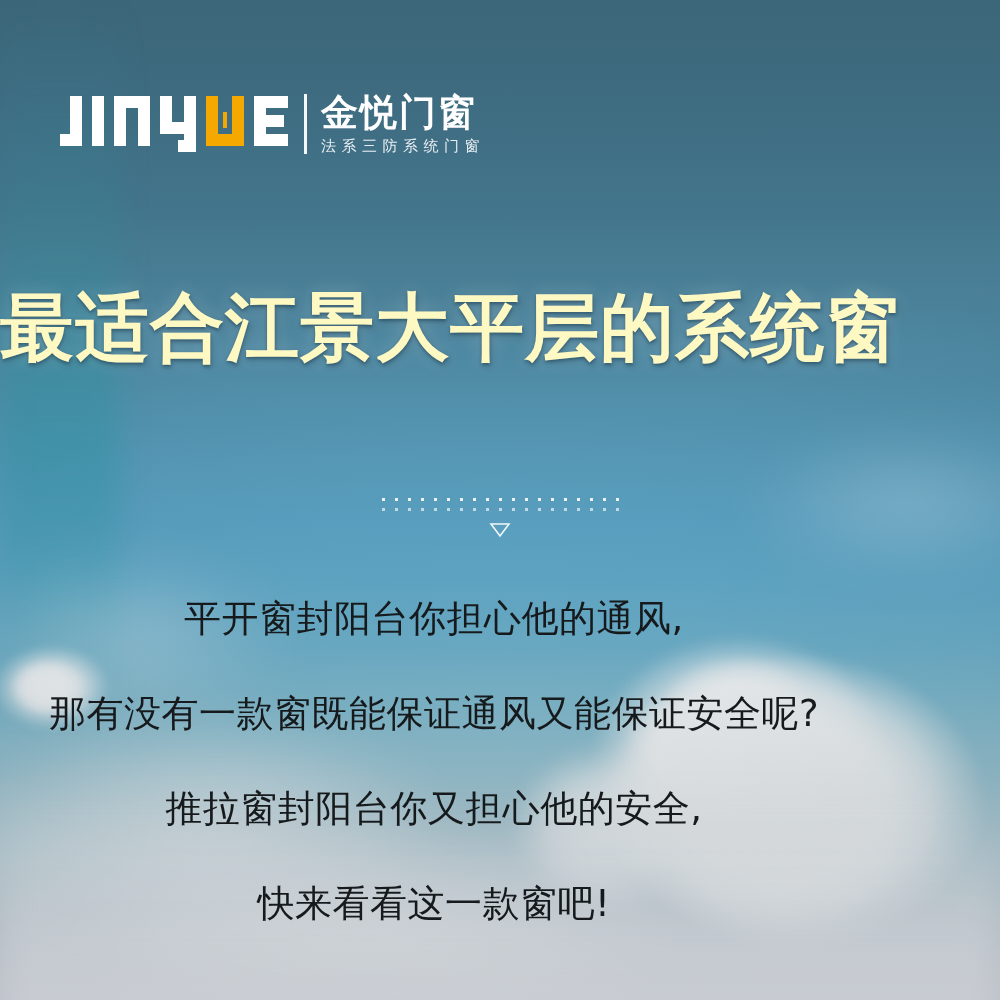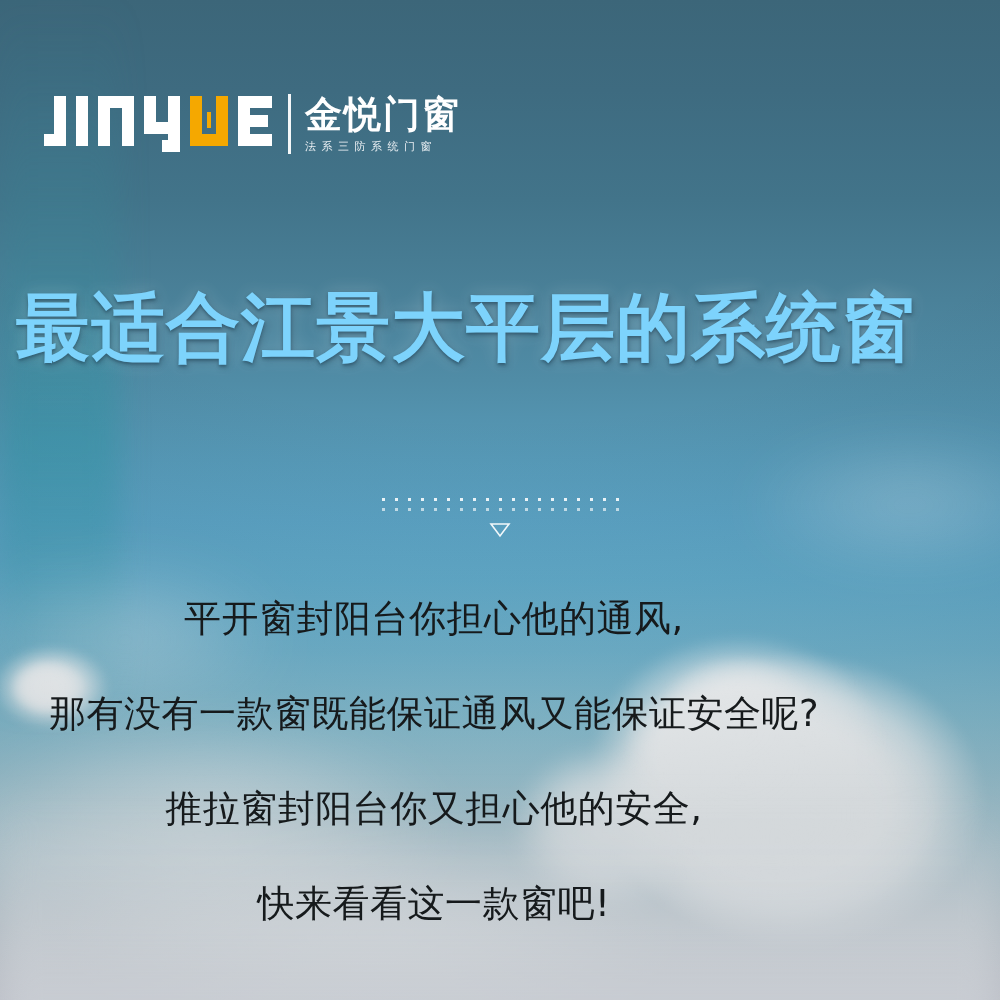--- a/index.html
+++ b/index.html
@@ -150,50 +150,50 @@
     left:0; bottom:-40px; width:1000px; height:240px;
     border-radius:0;
     background:linear-gradient(180deg,
       rgba(255,255,255,0) 0%, rgba(250,250,252,.55) 55%,
       rgba(244,244,248,.85) 100%);
     filter:blur(18px);
   }
 
   
   .logo{
-    position:absolute; left:44px; top:92px;
+    position:absolute; left:60px; top:92px;
     display:flex; align-items:center; height:64px;
   }
   .logo-mark{ display:flex; align-items:flex-end; height:56px; }
   .logo-mark svg{ display:block; }
   .logo-div{
     width:3px; height:60px; background:#FFFFFF;
     margin:0 14px 0 16px; opacity:.95;
   }
   .logo-cn{ display:flex; flex-direction:column; justify-content:center; }
   .logo-cn-main{
     font-family:"DejaVu Sans","Liberation Sans",sans-serif;
     font-size:37px; font-weight:bold; color:#FFFFFF;
     letter-spacing:2px; line-height:1.05;
   }
   .logo-cn-sub{
     font-family:"DejaVu Sans","Liberation Sans",sans-serif;
-    font-size:11px; color:#E8EEF2; letter-spacing:5.5px;
+    font-size:15px; color:#E8EEF2; letter-spacing:5.5px;
     margin-top:7px; line-height:1;
   }
 
   
   .headline{
-    position:absolute; left:16px; top:288px; width:872px;
+    position:absolute; left:0; top:288px; width:872px;
     text-align:center;
     font-family:"DejaVu Serif","Liberation Serif",serif;
     font-weight:bold;
     font-size:74px;
     line-height:1.06;
-    color:#7dd3fc;
+    color:#fef9c3;
     letter-spacing:1px;
     text-shadow:
        0 2px 3px rgba(25,55,75,.45),
        0 0 18px rgba(255,255,255,.22),
        2px 3px 6px rgba(20,50,70,.30);
     white-space:nowrap;
   }
 
   
   .divider{

